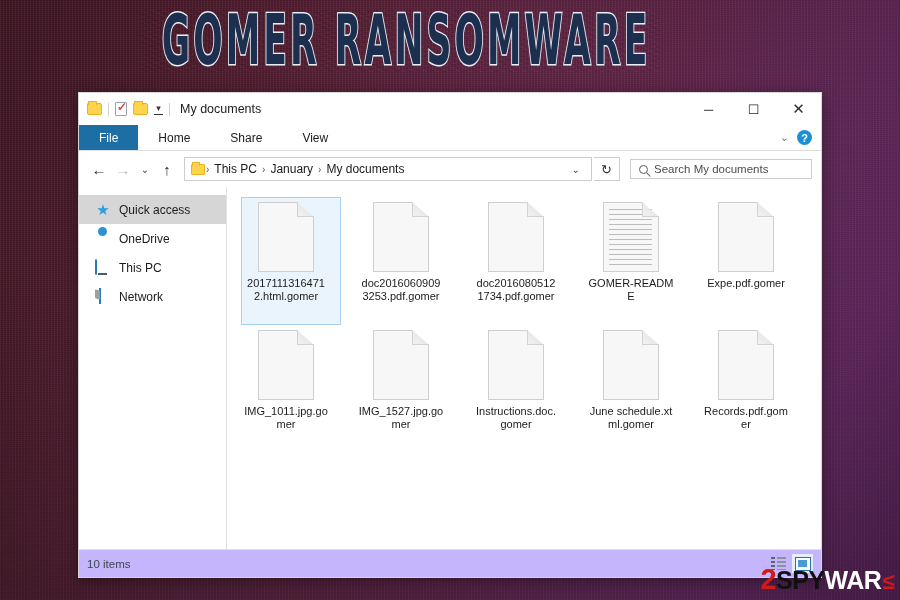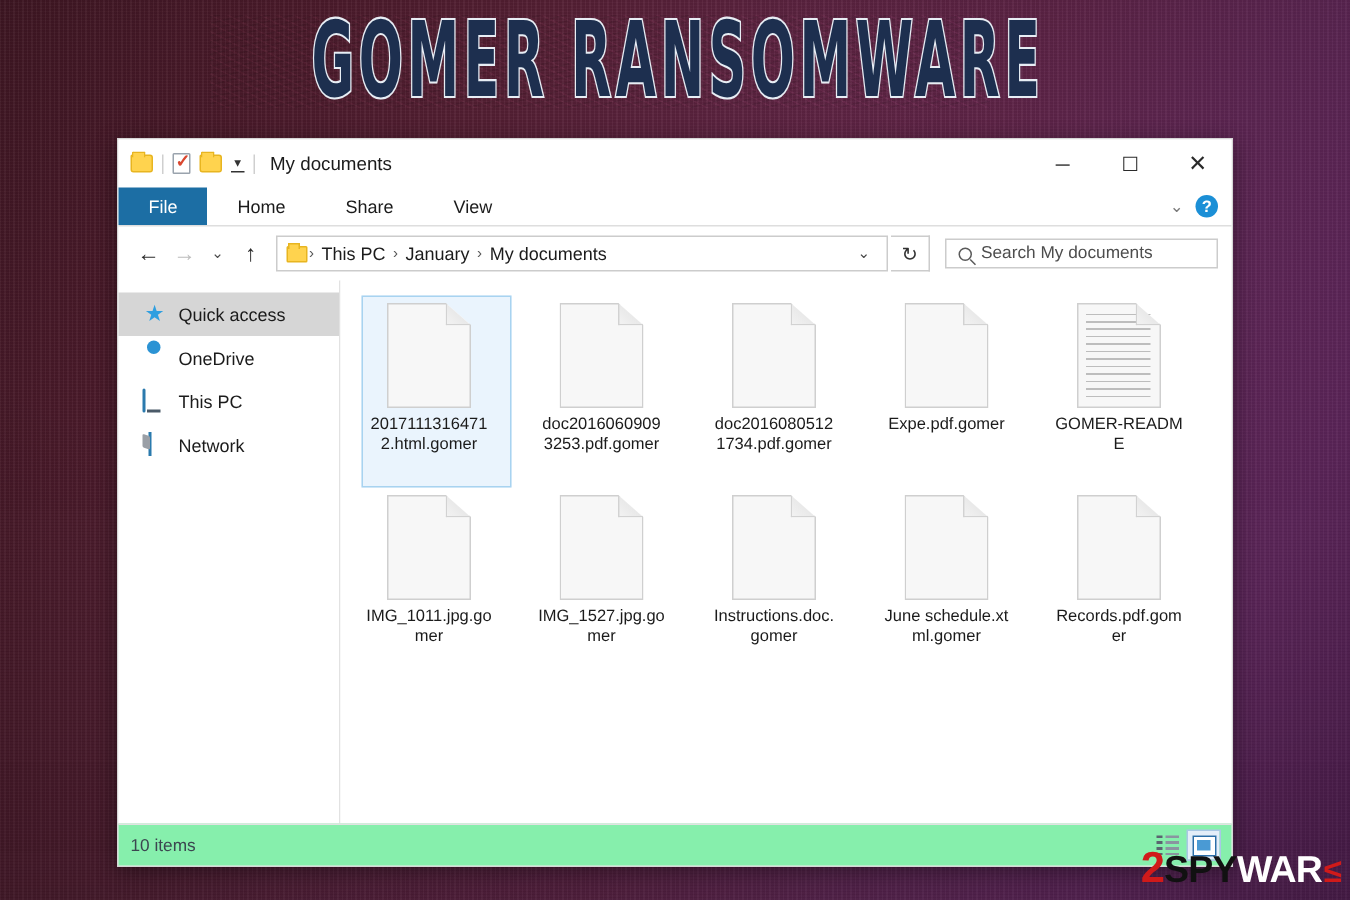--- a/index.html
+++ b/index.html
@@ -43,22 +43,22 @@
   #desktop-vignette {
     position: absolute; inset: 0;
     background: radial-gradient(ellipse 120% 100% at 28% 22%,
                 rgba(0,0,0,0.0) 30%, rgba(0,0,0,0.30) 100%);
     pointer-events: none;
   }
 
   
   #banner {
     position: absolute;
-    top: 6px; left: 5px; right: 0;
-    text-align: center;
+    top: 6px; left: 12px; right: 0;
+    text-align: left;
     z-index: 5;
   }
   #banner-title {
     display: inline-block;
     font-family: "Liberation Sans Narrow", "DejaVu Sans Condensed", "Liberation Sans", sans-serif;
     font-size: 62px;
     font-weight: bold;
     letter-spacing: 5px;
     line-height: 1;
     color: #1d2f4f;
@@ -355,21 +355,21 @@
     color: #1b1b1b;
     text-align: center;
     word-break: break-all;
     max-width: 96px;
   }
 
   
   .statusbar {
     height: 28px; flex: 0 0 28px;
     border-top: 1px solid #e2e2e2;
-    background: #86efac;
+    background: #c4b5fd;
     display: flex; align-items: center;
     padding: 0 8px;
   }
   .status-text { font-size: 11.5px; color: #3c4650; }
   .view-btns { margin-left: auto; display: flex; gap: 3px; align-items: center; }
   .view-btn {
     width: 21px; height: 19px;
     display: flex; align-items: center; justify-content: center;
   }
   .vb-details {
@@ -522,31 +522,31 @@
             <div class="file-item">
               <div class="doc-icon">
                 <div class="doc-page"></div>
                 <div class="doc-fold"></div>
               </div>
               <div class="file-label">doc20160805121734.pdf.gomer</div>
             </div>
             <div class="file-item">
               <div class="doc-icon">
                 <div class="doc-page"></div>
+                <div class="doc-lines"></div>
+                <div class="doc-fold"></div>
+              </div>
+              <div class="file-label">GOMER-README</div>
+            </div>
+            <div class="file-item">
+              <div class="doc-icon">
+                <div class="doc-page"></div>
                 <div class="doc-fold"></div>
               </div>
               <div class="file-label">Expe.pdf.gomer</div>
-            </div>
-            <div class="file-item">
-              <div class="doc-icon">
-                <div class="doc-page"></div>
-                <div class="doc-lines"></div>
-                <div class="doc-fold"></div>
-              </div>
-              <div class="file-label">GOMER-README</div>
             </div>
             <div class="file-item">
               <div class="doc-icon">
                 <div class="doc-page"></div>
                 <div class="doc-fold"></div>
               </div>
               <div class="file-label">IMG_1011.jpg.gomer</div>
             </div>
             <div class="file-item">
               <div class="doc-icon">

